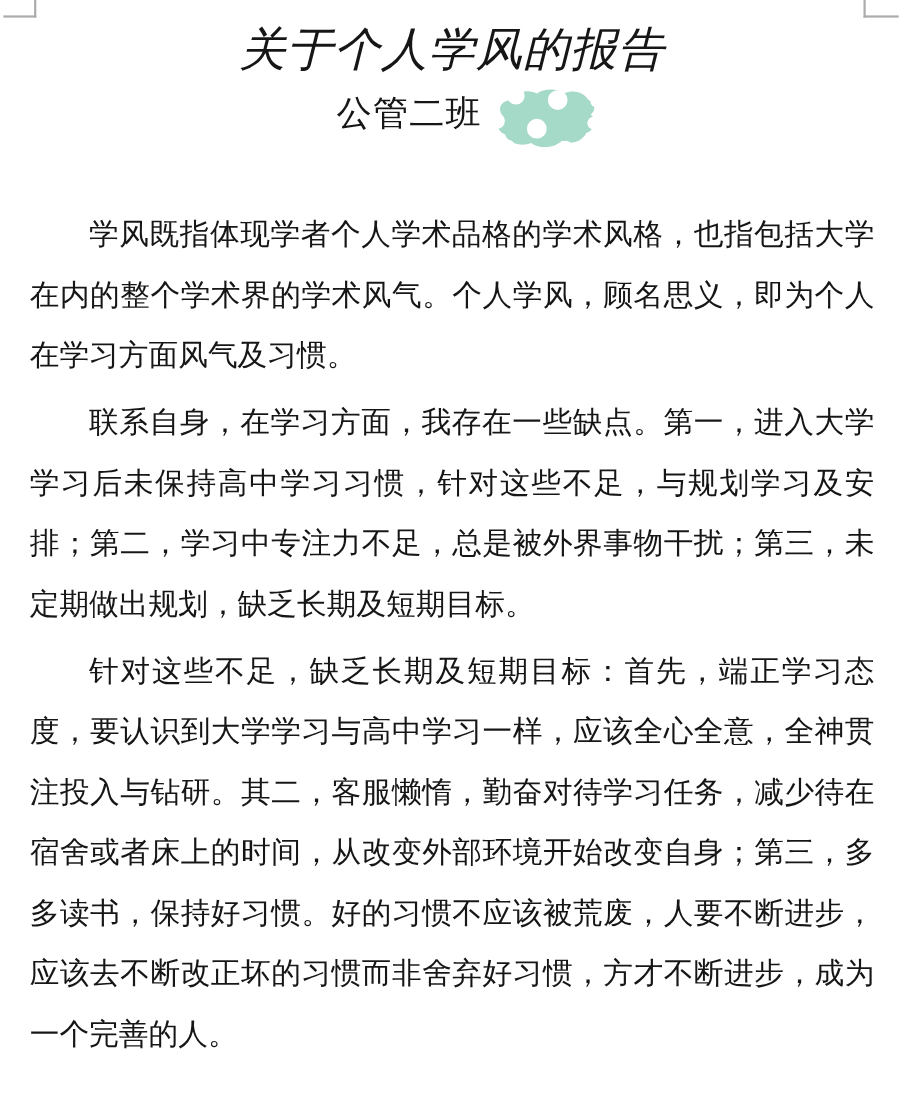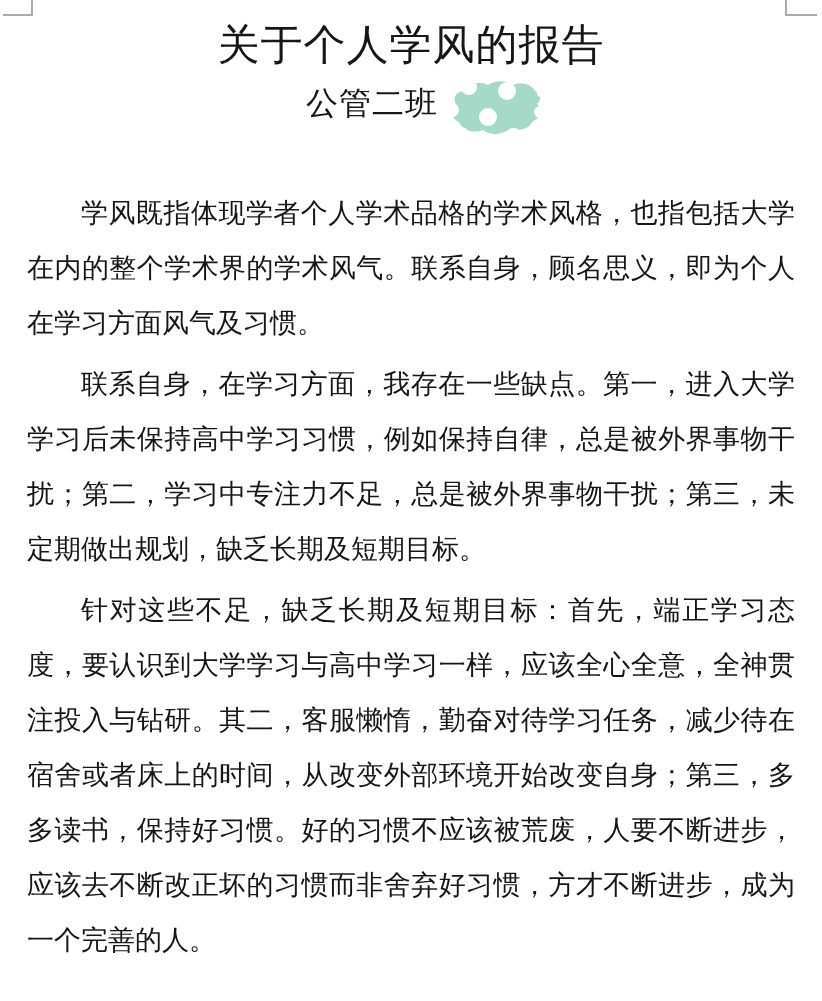--- a/index.html
+++ b/index.html
@@ -36,20 +36,21 @@
     border-bottom:2px solid var(--corner_line);
   }
   .title{
     margin:0;
     padding-top:20px;
     text-align:center;
     font-size:42px;
     line-height:50px;
     font-weight:500;
     letter-spacing:1px;
+    font-style:italic;
   }
   .subtitle-row{
     display:flex;
     justify-content:center;
     align-items:flex-start;
     margin-top:8px;
     height:56px;
     transform:translateX(13px);
   }
   .subtitle{
@@ -104,18 +105,18 @@
       <circle cx="38" cy="37" r="9"></circle>
       <circle cx="2" cy="30" r="7"></circle>
       <circle cx="91" cy="13" r="4"></circle>
       <circle cx="90" cy="32" r="6"></circle>
       <circle cx="64" cy="55" r="7"></circle>
       <circle cx="12" cy="53" r="6"></circle>
     </svg>
   </div>
 
   <div class="body-text">
-    <p>学风既指体现学者个人学术品格的学术风格，也指包括大学在内的整个学术界的学术风气。联系自身，顾名思义，即为个人在学习方面风气及习惯。</p>
-    <p>联系自身，在学习方面，我存在一些缺点。第一，进入大学学习后未保持高中学习习惯，例如保持自律，总是被外界事物干扰；第二，学习中专注力不足，总是被外界事物干扰；第三，未定期做出规划，缺乏长期及短期目标。</p>
+    <p>学风既指体现学者个人学术品格的学术风格，也指包括大学在内的整个学术界的学术风气。个人学风，顾名思义，即为个人在学习方面风气及习惯。</p>
+    <p>联系自身，在学习方面，我存在一些缺点。第一，进入大学学习后未保持高中学习习惯，针对这些不足，与规划学习及安排；第二，学习中专注力不足，总是被外界事物干扰；第三，未定期做出规划，缺乏长期及短期目标。</p>
     <p>针对这些不足，缺乏长期及短期目标：首先，端正学习态度，要认识到大学学习与高中学习一样，应该全心全意，全神贯注投入与钻研。其二，客服懒惰，勤奋对待学习任务，减少待在宿舍或者床上的时间，从改变外部环境开始改变自身；第三，多多读书，保持好习惯。好的习惯不应该被荒废，人要不断进步，应该去不断改正坏的习惯而非舍弃好习惯，方才不断进步，成为一个完善的人。</p>
   </div>
 
 </div>
 
 </body></html>

